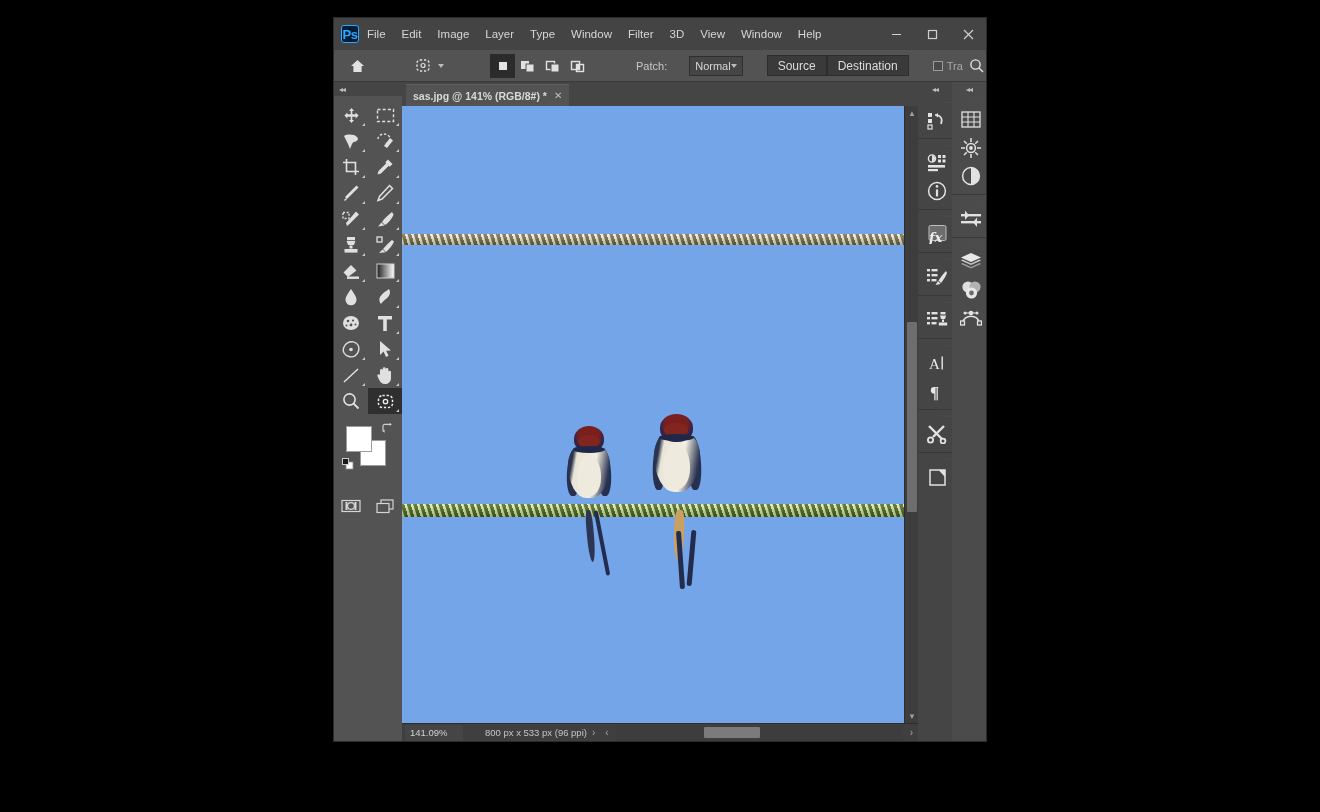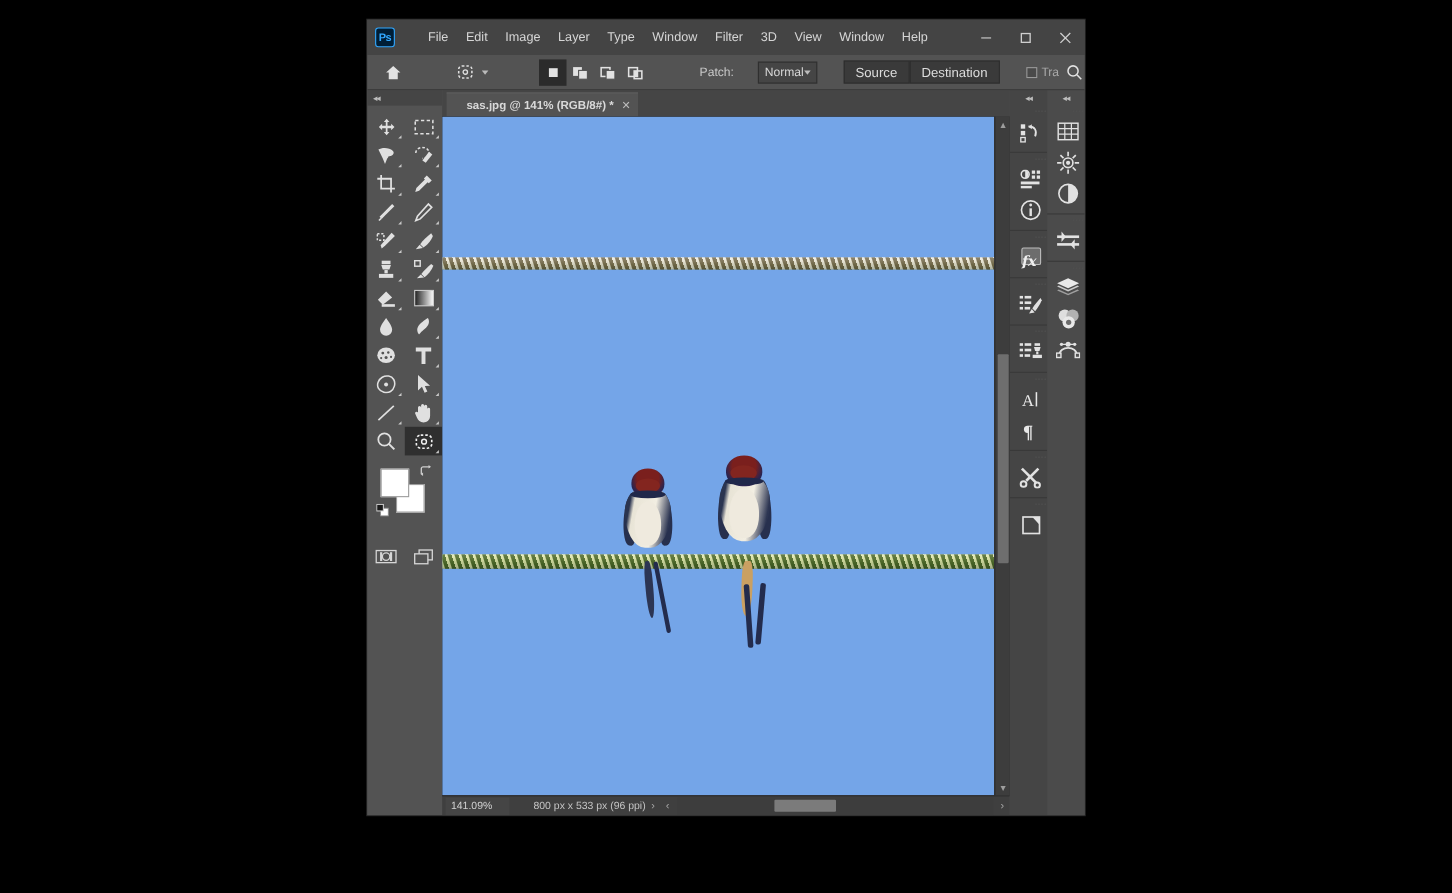--- a/index.html
+++ b/index.html
@@ -8,23 +8,23 @@
 
   #app {
     position:absolute; left:334px; top:18px; width:652px; height:723px;
     background:#535353; display:flex; flex-direction:column;
     box-shadow:0 0 0 1px #2b2b2b;
   }
 
   
   .menubar{ height:32px; background:#444444; display:flex; align-items:center;
     flex:0 0 auto; position:relative; }
-  .ps-logo{ width:18px;height:18px;margin-left:7px;margin-right:22px;
+  .ps-logo{ width:18px;height:18px;margin-left:7px;margin-right:0;
     border:1px solid #31a8ff; border-radius:3px; background:#001e36;
-    color:#31a8ff; font-size:10px; font-weight:bold; display:flex;
+    color:#31a8ff; font-size:13px; font-weight:bold; display:flex;
     align-items:center; justify-content:center; letter-spacing:-0.5px;}
   .menu-item{ color:#d6d6d6; font-size:11.5px; padding:3px 8px; cursor:default;
     white-space:nowrap; }
   .winbtns{ position:absolute; right:0; top:0; height:32px; display:flex; }
   .winbtn{ width:36px; height:32px; display:flex; align-items:center;
     justify-content:center; color:#cfcfcf; font-size:12px; }
 
   
   .optionsbar{ height:32px; background:#535353; border-bottom:1px solid #3a3a3a;
     display:flex; align-items:center; flex:0 0 auto; overflow:hidden;
@@ -77,21 +77,21 @@
   .botbtn{ height:24px; display:flex; align-items:center; justify-content:center;}
 
   
   .doccol{ flex:1 1 auto; display:flex; flex-direction:column; min-width:0;
     background:#535353; }
   .tabstrip{ height:24px; background:#454545; display:flex; align-items:flex-end;
     flex:0 0 auto; padding-left:4px; }
   .doctab{ height:22px; background:#535353; display:flex; align-items:center;
     padding:0 7px; gap:7px; border-top:1px solid #5e5e5e;}
   .doctab-title{ color:#d9d9d9; font-size:10.5px; font-weight:bold;
-    white-space:nowrap;margin-left:11px;}
+    white-space:nowrap;}
   .doctab-x{ color:#bdbdbd; font-size:10px; }
   .canvaswrap{ flex:1 1 auto; position:relative; background:#2b2b2b;
     display:flex; min-height:0; }
   .canvas-scroll{ flex:1 1 auto; position:relative; overflow:hidden;
     background:#1e1e1e; }
   .photo{ position:absolute; inset:0; }
   .sky{ position:absolute; inset:0; background:#74a5e8; }
 
   .wire{ position:absolute; left:0; width:100%; height:11px;
     background:

